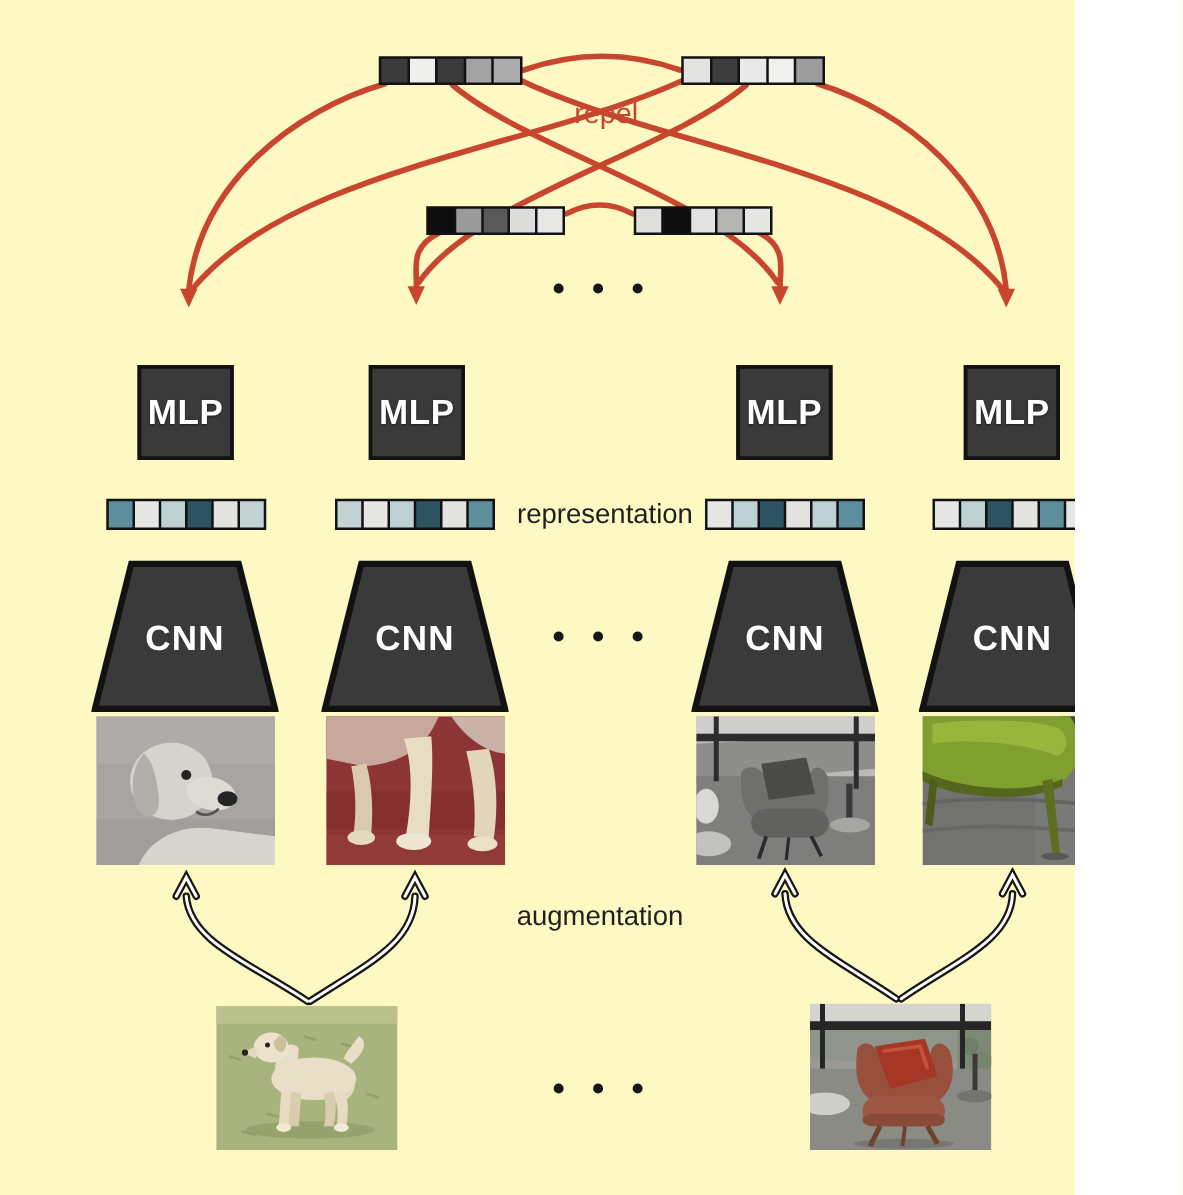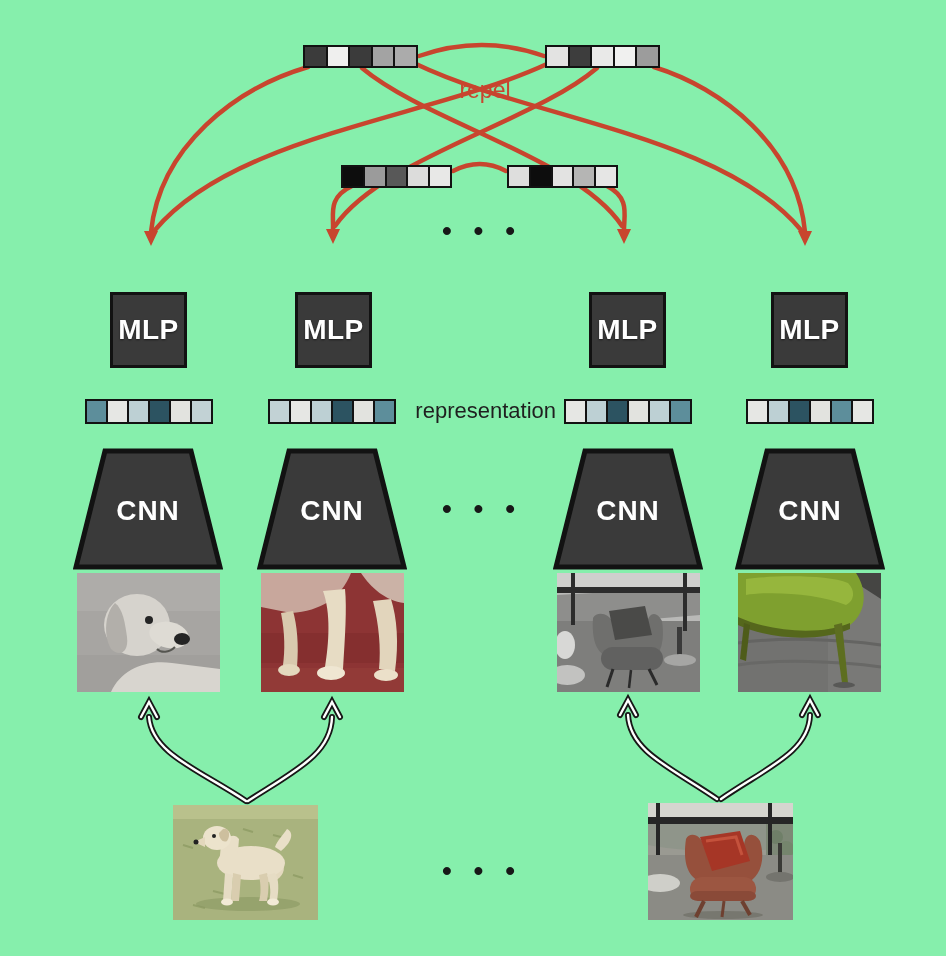--- a/index.html
+++ b/index.html
@@ -1,17 +1,17 @@
 <!DOCTYPE html>
 <html style="--arrow-red: #c8452e; --box-fill: #3a3a3a; --box-border: #121212; --bar-frame: #121212; --label-text: #1f1f1f; --representation-teal: #5d8e9b; --representation-dark-teal: #2c5361;"><head>
 <meta charset="utf-8">
 <style>
   html,body{margin:0;padding:0;background:#ffffff;}
   #canvas{
-    position:relative;width:946px;height:956px;background:#86efac;overflow:hidden;
+    position:relative;width:860px;height:956px;background:#fef9c3;overflow:hidden;
     font-family:"Liberation Sans","DejaVu Sans",sans-serif;
   }
   .abs{position:absolute;}
   svg.overlay{position:absolute;left:0;top:0;pointer-events:none;}
   
   .red-line{stroke:var(--arrow-red,#c8452e);stroke-width:4.5;fill:none;stroke-linecap:round;}
   .red-head{fill:var(--arrow-red,#c8452e);}
   
   .blk{stroke:#171717;stroke-width:6;fill:none;stroke-linecap:round;}
   .wht{stroke:#ffffff;stroke-width:2.4;fill:none;stroke-linecap:round;}
@@ -139,21 +139,21 @@
     </div>
   <div class="abs bar" style="left:746px;top:399px;width:128px;height:25px">
       <div class="cell" style="background: rgb(230, 231, 228);"></div>
       <div class="cell" style="background: rgb(189, 208, 212);"></div>
       <div class="cell" style="background: rgb(44, 83, 97);"></div>
       <div class="cell" style="background: rgb(226, 227, 223);"></div>
       <div class="cell" style="background: rgb(93, 142, 155);"></div>
       <div class="cell" style="background: rgb(230, 231, 228);"></div>
     </div>
 
-  <div class="abs lbl" style="left:388px;top:398px;width:168px;text-align:right">representation</div>
+  <div class="abs lbl" style="left:400px;top:398px;width:168px;text-align:center">representation</div>
 
   <svg class="abs" style="left:73px;top:448px" width="150" height="122">
     <polygon points="32,3 118,3 147,119 3,119" fill="var(--box-fill,#3a3a3a)" stroke="var(--box-border,#121212)" stroke-width="5"></polygon>
     <text class="cnn-text" x="75" y="72" text-anchor="middle">CNN</text>
   </svg>
   <svg class="abs" style="left:257px;top:448px" width="150" height="122">
     <polygon points="32,3 118,3 147,119 3,119" fill="var(--box-fill,#3a3a3a)" stroke="var(--box-border,#121212)" stroke-width="5"></polygon>
     <text class="cnn-text" x="75" y="72" text-anchor="middle">CNN</text>
   </svg>
   <svg class="abs" style="left:553px;top:448px" width="150" height="122">
@@ -229,20 +229,21 @@
       <path d="M112,0 H143 V26 L112,6 Z" fill="#454543"></path>
       <path d="M0,0 H118 C130,18 128,40 112,52 C80,66 30,62 0,48 Z" fill="#7fa02f"></path>
       <path d="M8,6 C40,2 90,2 110,10 C118,18 116,28 108,32 C80,20 30,18 8,22 Z" fill="#9aba3f" opacity=".85"></path>
       <path d="M0,44 C35,60 85,62 112,50 L112,56 C80,70 30,66 0,52 Z" fill="#55671c"></path>
       <path d="M96,52 L104,110 L110,110 L104,50 Z" fill="#5d6e20"></path>
       <path d="M6,50 L2,86 L8,88 L12,52 Z" fill="#4e5c1a"></path>
       <ellipse cx="106" cy="112" rx="11" ry="3" fill="#585856"></ellipse>
     </svg>
   </div>
 
+  <div class="abs lbl" style="left:400px;top:720px;width:160px;text-align:center">augmentation</div>
 
   <svg class="overlay" width="946" height="956" viewBox="0 0 946 956" style="z-index:1">
     <path class="blk" d="M 246,801 C 200,770 152,754 149,717"></path>
     <path class="blk" d="M 248,801 C 296,770 331,754 332,717"></path>
     <path class="blk" d="M 141,717 L 149,702 L 157,717"></path>
     <path class="blk" d="M 324,717 L 332,702 L 340,717"></path>
     <path class="blk" d="M 717,799 C 672,768 630,752 628,715"></path>
     <path class="blk" d="M 721,799 C 766,768 809,752 810,715"></path>
     <path class="blk" d="M 620,715 L 628,700 L 636,715"></path>
     <path class="blk" d="M 802,715 L 810,700 L 818,715"></path>

